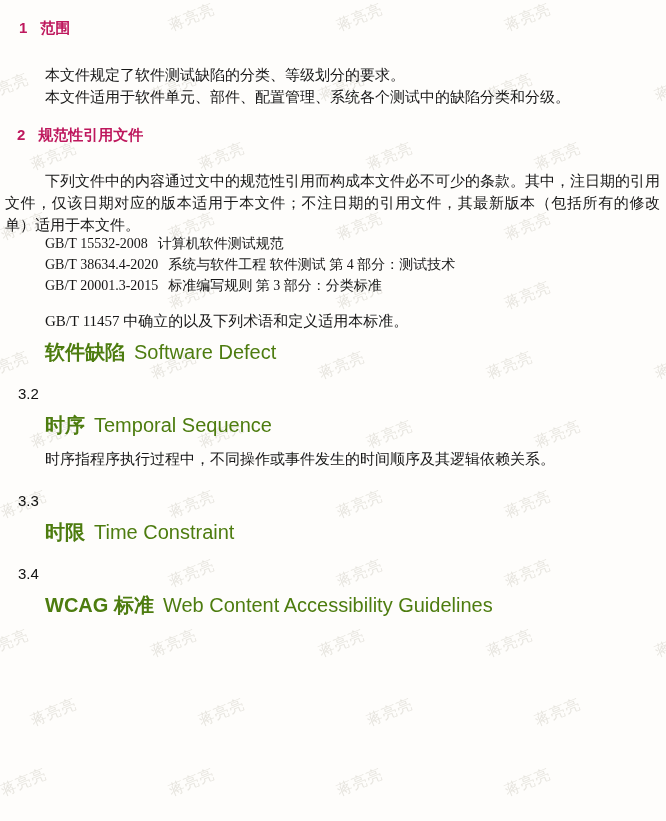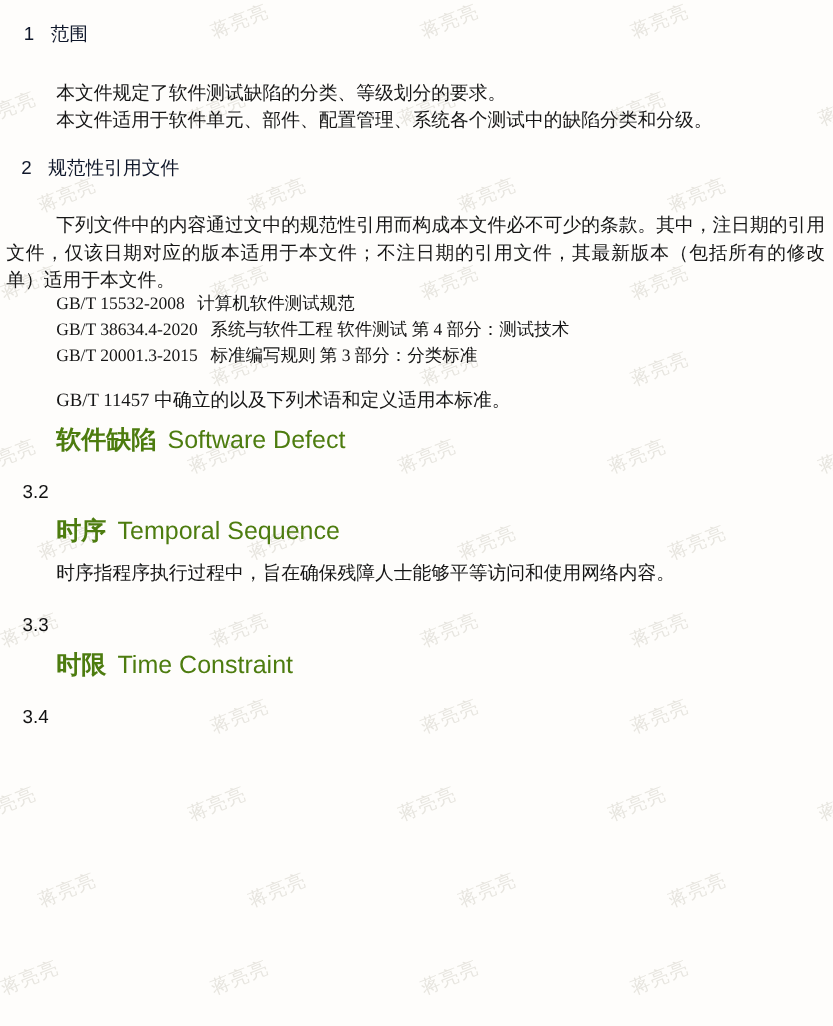--- a/index.html
+++ b/index.html
@@ -27,24 +27,24 @@
     user-select: none;
   }
   .doc {
     position: relative;
     z-index: 1;
     padding: 9px 6px 0 5px;
   }
   .clause-heading {
     font-family: "Liberation Sans", "DejaVu Sans", sans-serif;
     font-size: 15px;
-    font-weight: normal;
+    font-weight: bold;
     line-height: 22px;
     margin-left: 14px;
-    color: #0f172a;
+    color: #be185d;
   }
   .clause-heading .num { display: inline-block; margin-right: 13px; }
   .body-para {
     font-size: 15px;
     line-height: 22px;
     text-align: justify;
     text-indent: 40px;
   }
   .ref-line {
     font-size: 14px;
@@ -152,20 +152,21 @@
   <p class="ref-line"><span class="ref-code">GB/T 38634.4-2020</span><span class="ref-title">系统与软件工程  软件测试  第 4 部分：测试技术</span></p>
   <p class="ref-line"><span class="ref-code">GB/T 20001.3-2015</span><span class="ref-title">标准编写规则  第 3 部分：分类标准</span></p>
 
 
   <p class="body-para mt14">GB/T  11457  中确立的以及下列术语和定义适用本标准。</p>
 
   <p class="term-line mt9"><span class="term-zh">软件缺陷</span><span class="term-en">Software Defect</span></p>
 
   <p class="clause-num mt6">3.2</p>
   <p class="term-line mt9"><span class="term-zh">时序</span><span class="term-en">Temporal Sequence</span></p>
-  <p class="body-para mt12">时序指程序执行过程中，旨在确保残障人士能够平等访问和使用网络内容。</p>
+  <p class="body-para mt12">时序指程序执行过程中，不同操作或事件发生的时间顺序及其逻辑依赖关系。</p>
 
   <p class="clause-num mt6">3.3</p>
   <p class="term-line mt9"><span class="term-zh">时限</span><span class="term-en">Time Constraint</span></p>
 
   <p class="clause-num mt6">3.4</p>
+  <p class="term-line mt9"><span class="term-zh">WCAG 标准</span><span class="term-en">Web Content Accessibility Guidelines</span></p>
 
 </main>
 
 </body></html>

